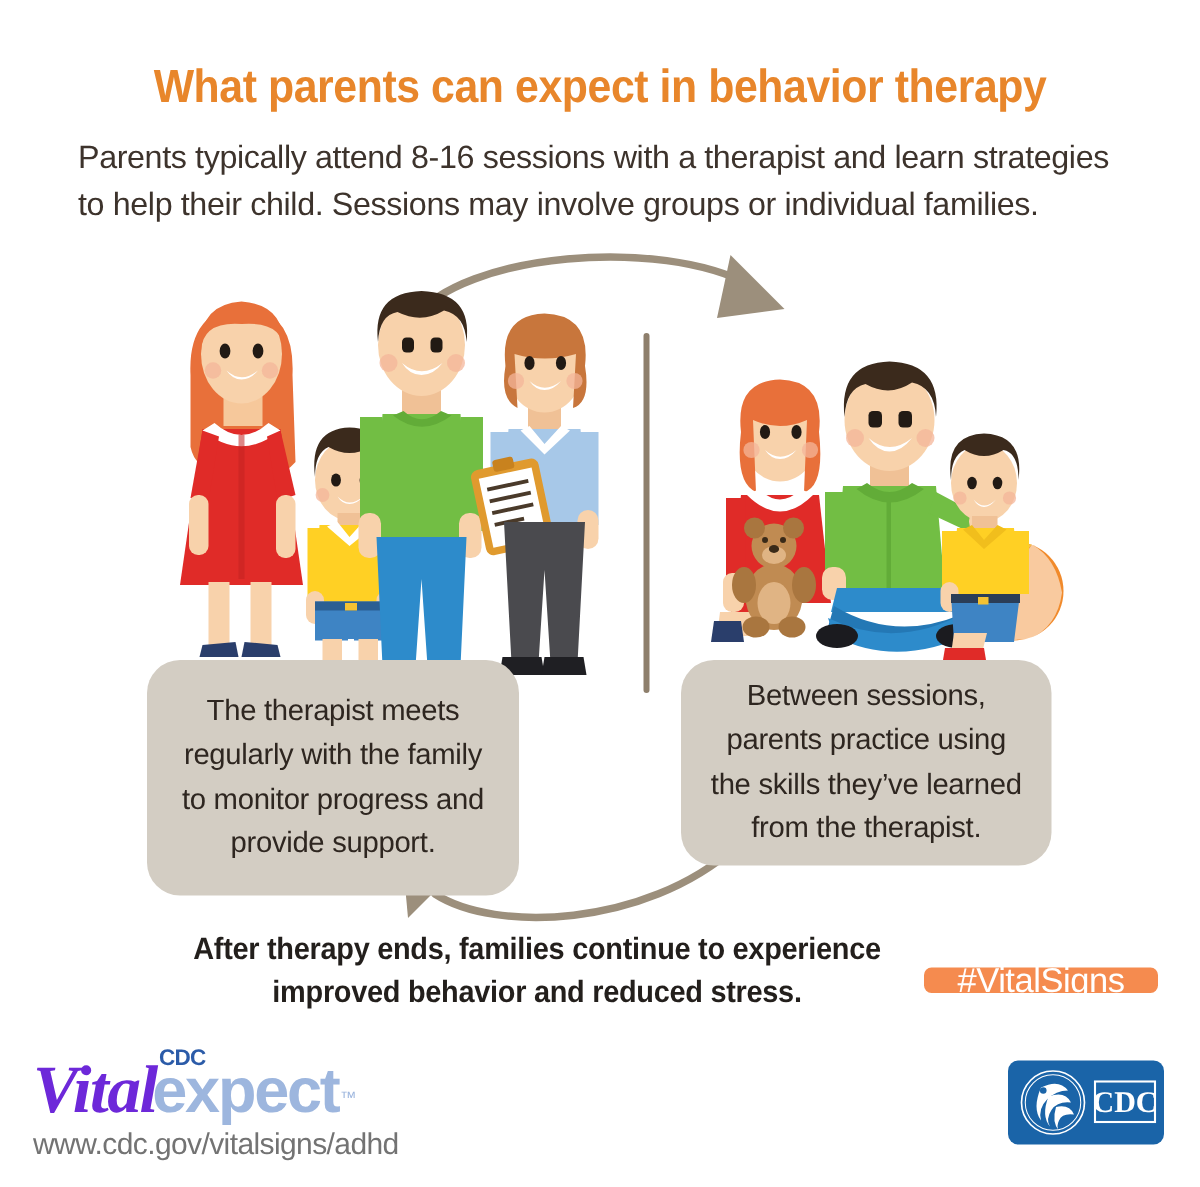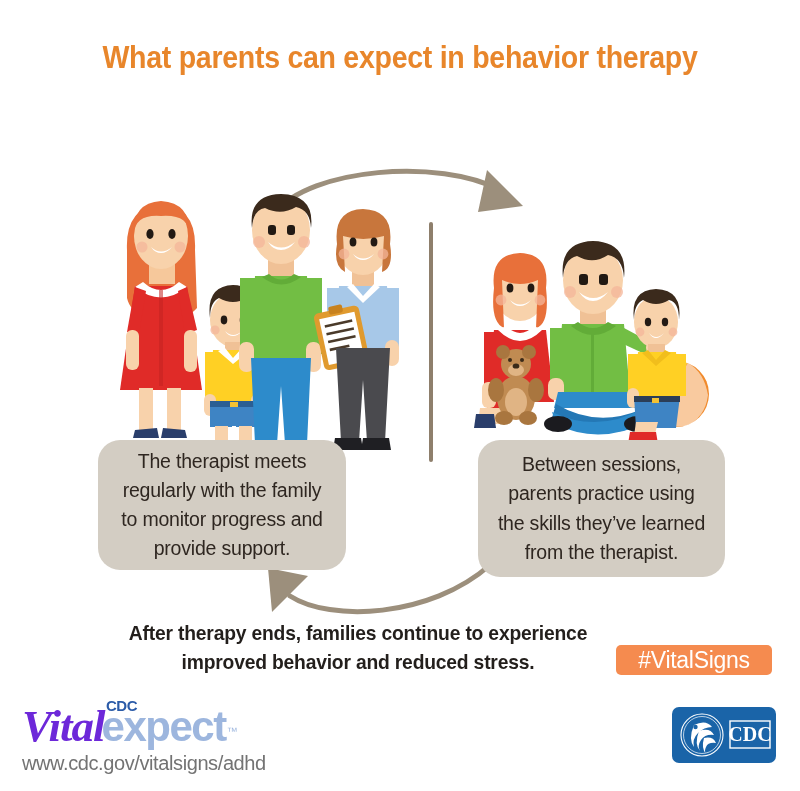--- a/index.html
+++ b/index.html
@@ -36,32 +36,32 @@
   .arrow-svg-bottom{position:absolute;left:0;top:540px;width:800px;height:90px;}
 
   
   .callout{
     position:absolute;background:#D3CDC3;border-radius:22px;
     display:flex;align-items:center;justify-content:center;
     text-align:center;color:#2E2620;
     font-size:19.5px;line-height:1.5;letter-spacing:-0.2px;
     padding:14px 18px;box-sizing:border-box;
   }
-  .callout.left{left:98px;top:440px;width:248px;height:130px;}
-  .callout.right{left:454px;top:440px;width:247px;height:137px;margin-left:24px;}
+  .callout.left{left:98px;top:440px;width:248px;height:157px;}
+  .callout.right{left:454px;top:440px;width:247px;height:137px;}
 
   
   .closing{
     position:absolute;left:78px;top:618px;width:560px;text-align:center;
     font-family:"Liberation Sans Narrow","Liberation Sans",sans-serif;
     font-weight:bold;font-size:20.5px;line-height:1.42;color:#231F1C;
     letter-spacing:-0.2px;transform:scaleX(0.94);transform-origin:center;
   }
   .hashtag{
-    position:absolute;left:616px;top:645px;width:156px;height:30px;
+    position:absolute;left:616px;top:645px;width:156px;height:17px;
     background:#F58B4F;border-radius:5px;color:#ffffff;
     display:flex;align-items:center;justify-content:center;
     font-family:"Liberation Sans Narrow","Liberation Sans",sans-serif;
     font-size:23px;letter-spacing:-0.3px;
   }
 
   .logo{position:absolute;left:22px;top:700px;height:46px;white-space:nowrap;}
   .logo .vital{
     font-family:"Liberation Serif",serif;font-style:italic;font-weight:bold;
     font-size:45px;color:#6d28d9;letter-spacing:-1px;
@@ -88,20 +88,24 @@
     background:#1A64A8;border-radius:7px;
   }
   .seal svg{display:block;}
 </style>
 </head>
 <body>
 
 <div class="stage">
 
   <div class="title">What parents can expect in behavior therapy</div>
+  <div class="subtitle">
+    <span>Parents typically attend 8-16 sessions with a therapist and learn strategies</span><br>
+    <span>to help their child. Sessions may involve groups or individual families.</span>
+  </div>
 
   <div class="scene">
 
     <svg class="arrow-svg" viewBox="0 0 800 300">
       <path d="M275,53 C310,8 440,-2 500,30" fill="none" stroke="#9C8F7C" stroke-width="5" stroke-linecap="round"></path>
       <polygon points="487,10 523,46 478,52" fill="#9C8F7C"></polygon>
     </svg>
 
     <div class="divider"></div>
 

